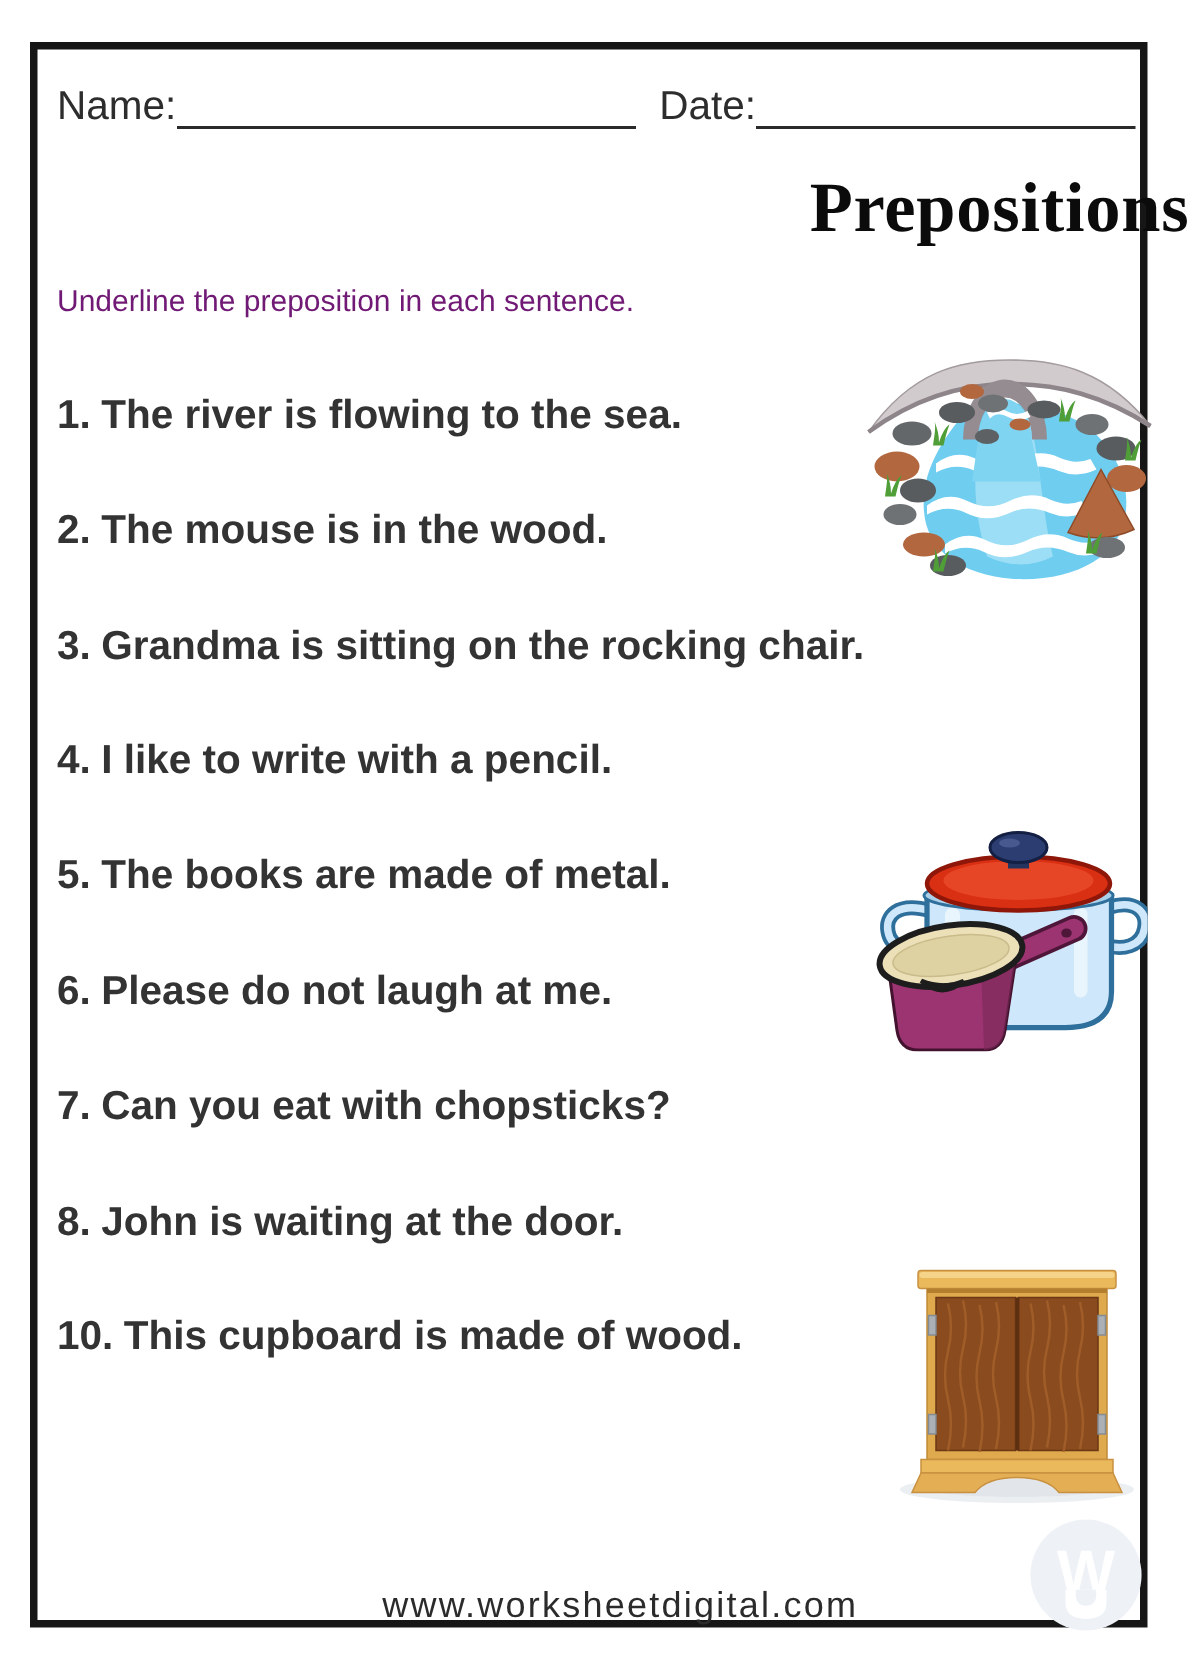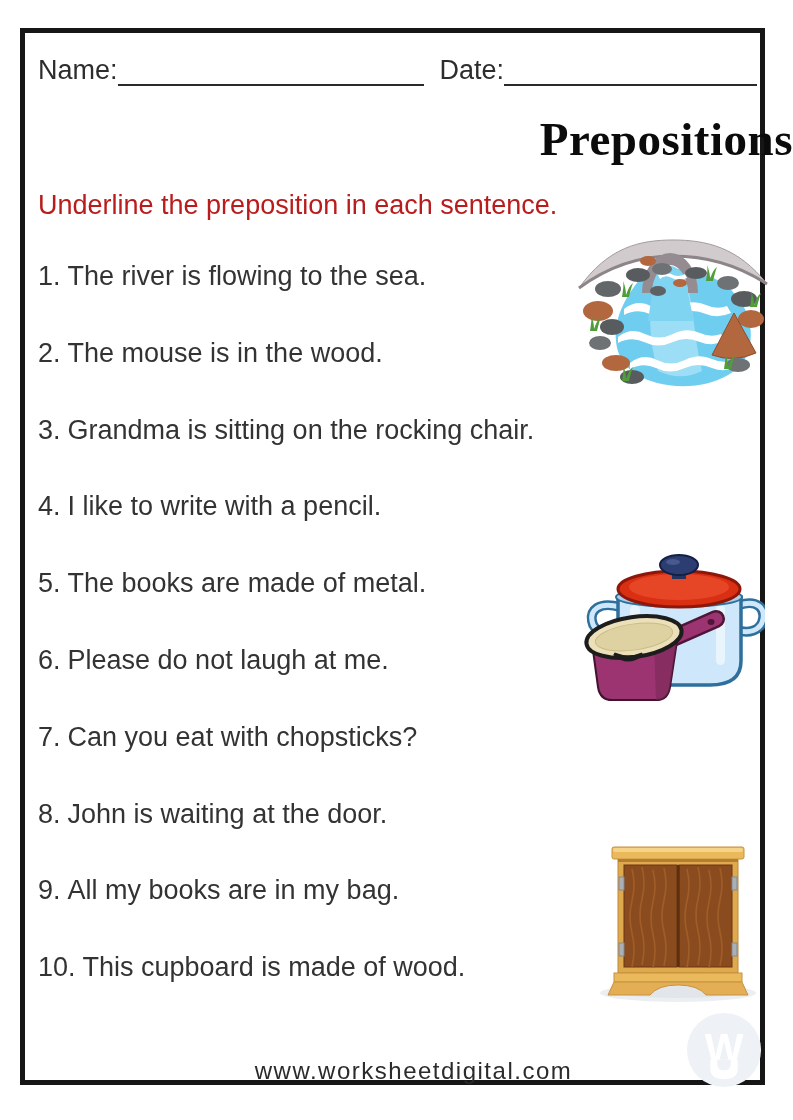--- a/index.html
+++ b/index.html
@@ -25,26 +25,26 @@
   .blank.name{width:306px;margin-right:16px;}
   .blank.date{flex:1;}
   
   .title{
     position:absolute;left:0;top:112px;width:100%;text-align:right;
     font-family:"Liberation Serif","DejaVu Serif",serif;
     font-weight:bold;font-size:47px;color:#0b0b0b;letter-spacing:.5px;
   }
   
   .instruction{
-    position:absolute;left:38px;top:190px;font-size:27px;color:#b91c1c;
+    position:absolute;left:38px;top:190px;font-size:20px;color:#701a75;
     white-space:nowrap;
   }
   
   .sentences{position:absolute;left:38px;top:261px;width:720px;}
-  .sentence{height:76.8px;font-size:27px;color:#333333;white-space:nowrap;}
+  .sentence{height:76.8px;font-size:27px;color:#333333;white-space:nowrap;font-weight:bold;}
   .sentence .num{margin-right:7px;}
   
   .illus{position:absolute;}
   #river-illus{left:578px;top:239px;width:190px;height:153px;}
   #pots-illus{left:578px;top:543px;width:187px;height:158px;}
   #cupboard-illus{left:598px;top:845px;width:170px;height:158px;}
   
   .footer{
     position:absolute;left:0;top:1057px;width:100%;text-align:center;
     font-size:24px;letter-spacing:1.5px;color:#2b2b2b;font-weight:300;padding-left:17px;
@@ -70,21 +70,20 @@
 
 <div class="sentences">
   <div class="sentence"><span class="num">1.</span><span>The river is flowing to the sea.</span></div>
   <div class="sentence"><span class="num">2.</span><span>The mouse is in the wood.</span></div>
   <div class="sentence"><span class="num">3.</span><span>Grandma is sitting on the rocking chair.</span></div>
   <div class="sentence"><span class="num">4.</span><span>I like to write with a pencil.</span></div>
   <div class="sentence"><span class="num">5.</span><span>The books are made of metal.</span></div>
   <div class="sentence"><span class="num">6.</span><span>Please do not laugh at me.</span></div>
   <div class="sentence"><span class="num">7.</span><span>Can you eat with chopsticks?</span></div>
   <div class="sentence"><span class="num">8.</span><span>John is waiting at the door.</span></div>
-  <div class="sentence"><span class="num">9.</span><span>All my books are in my bag.</span></div>
   <div class="sentence"><span class="num">10.</span><span>This cupboard is made of wood.</span></div>
 </div>
 
 <svg id="river-illus" class="illus" viewBox="0 0 190 153">
   <defs>
     <path id="wave" d="M0 6 q13 -10 27 -3 q14 7 28 0 q14 -7 27 -1 q11 5 21 1 l4 7 q-13 6 -25 1 q-14 -6 -27 0 q-15 7 -29 0 q-13 -6 -26 1 Z" fill="#ffffff"></path>
     <path id="tuft" d="M0 0 C1 -7 2 -12 1 -16 C3 -11 4 -7 4 -2 C6 -8 8 -12 11 -14 C9 -9 8 -4 7 0 Z" fill="#4f9e38"></path>
   </defs>
 
   <path d="M62 40 C46 60 36 80 38 102 C40 128 62 144 98 147 C138 149 168 132 172 106 C176 82 166 62 148 46 C125 30 80 22 62 40 Z" fill="#6fcdf0"></path>

